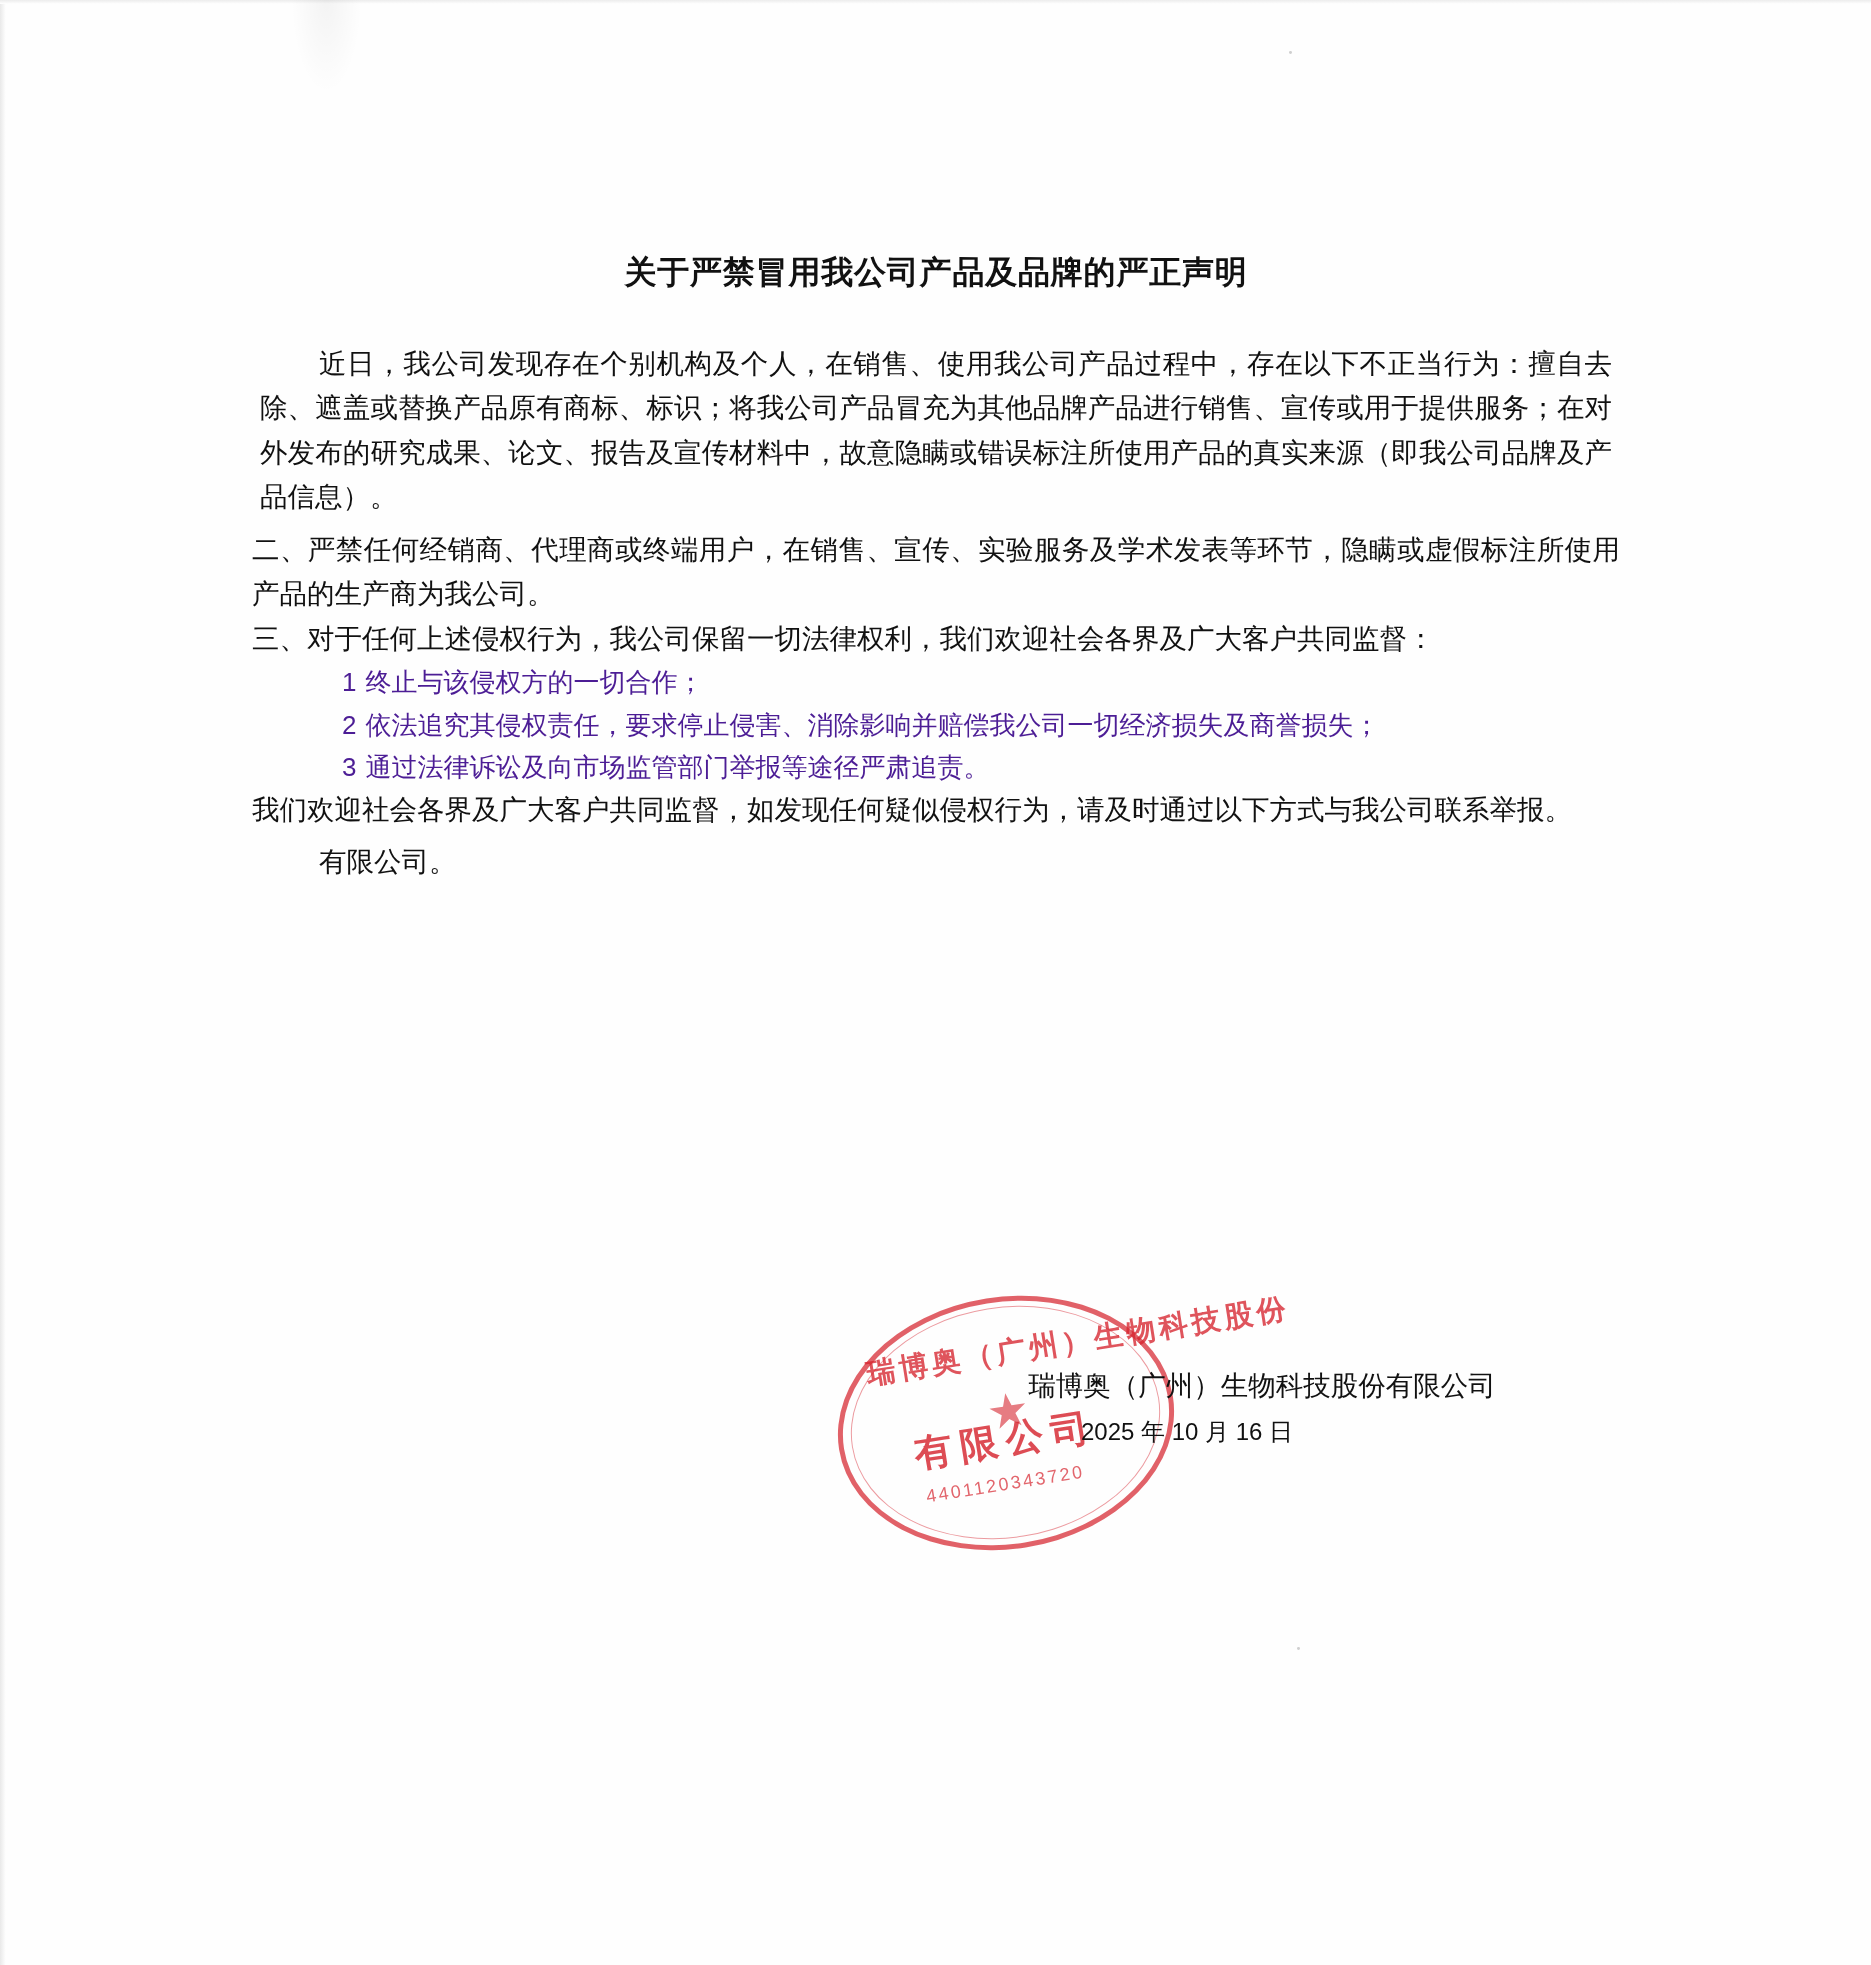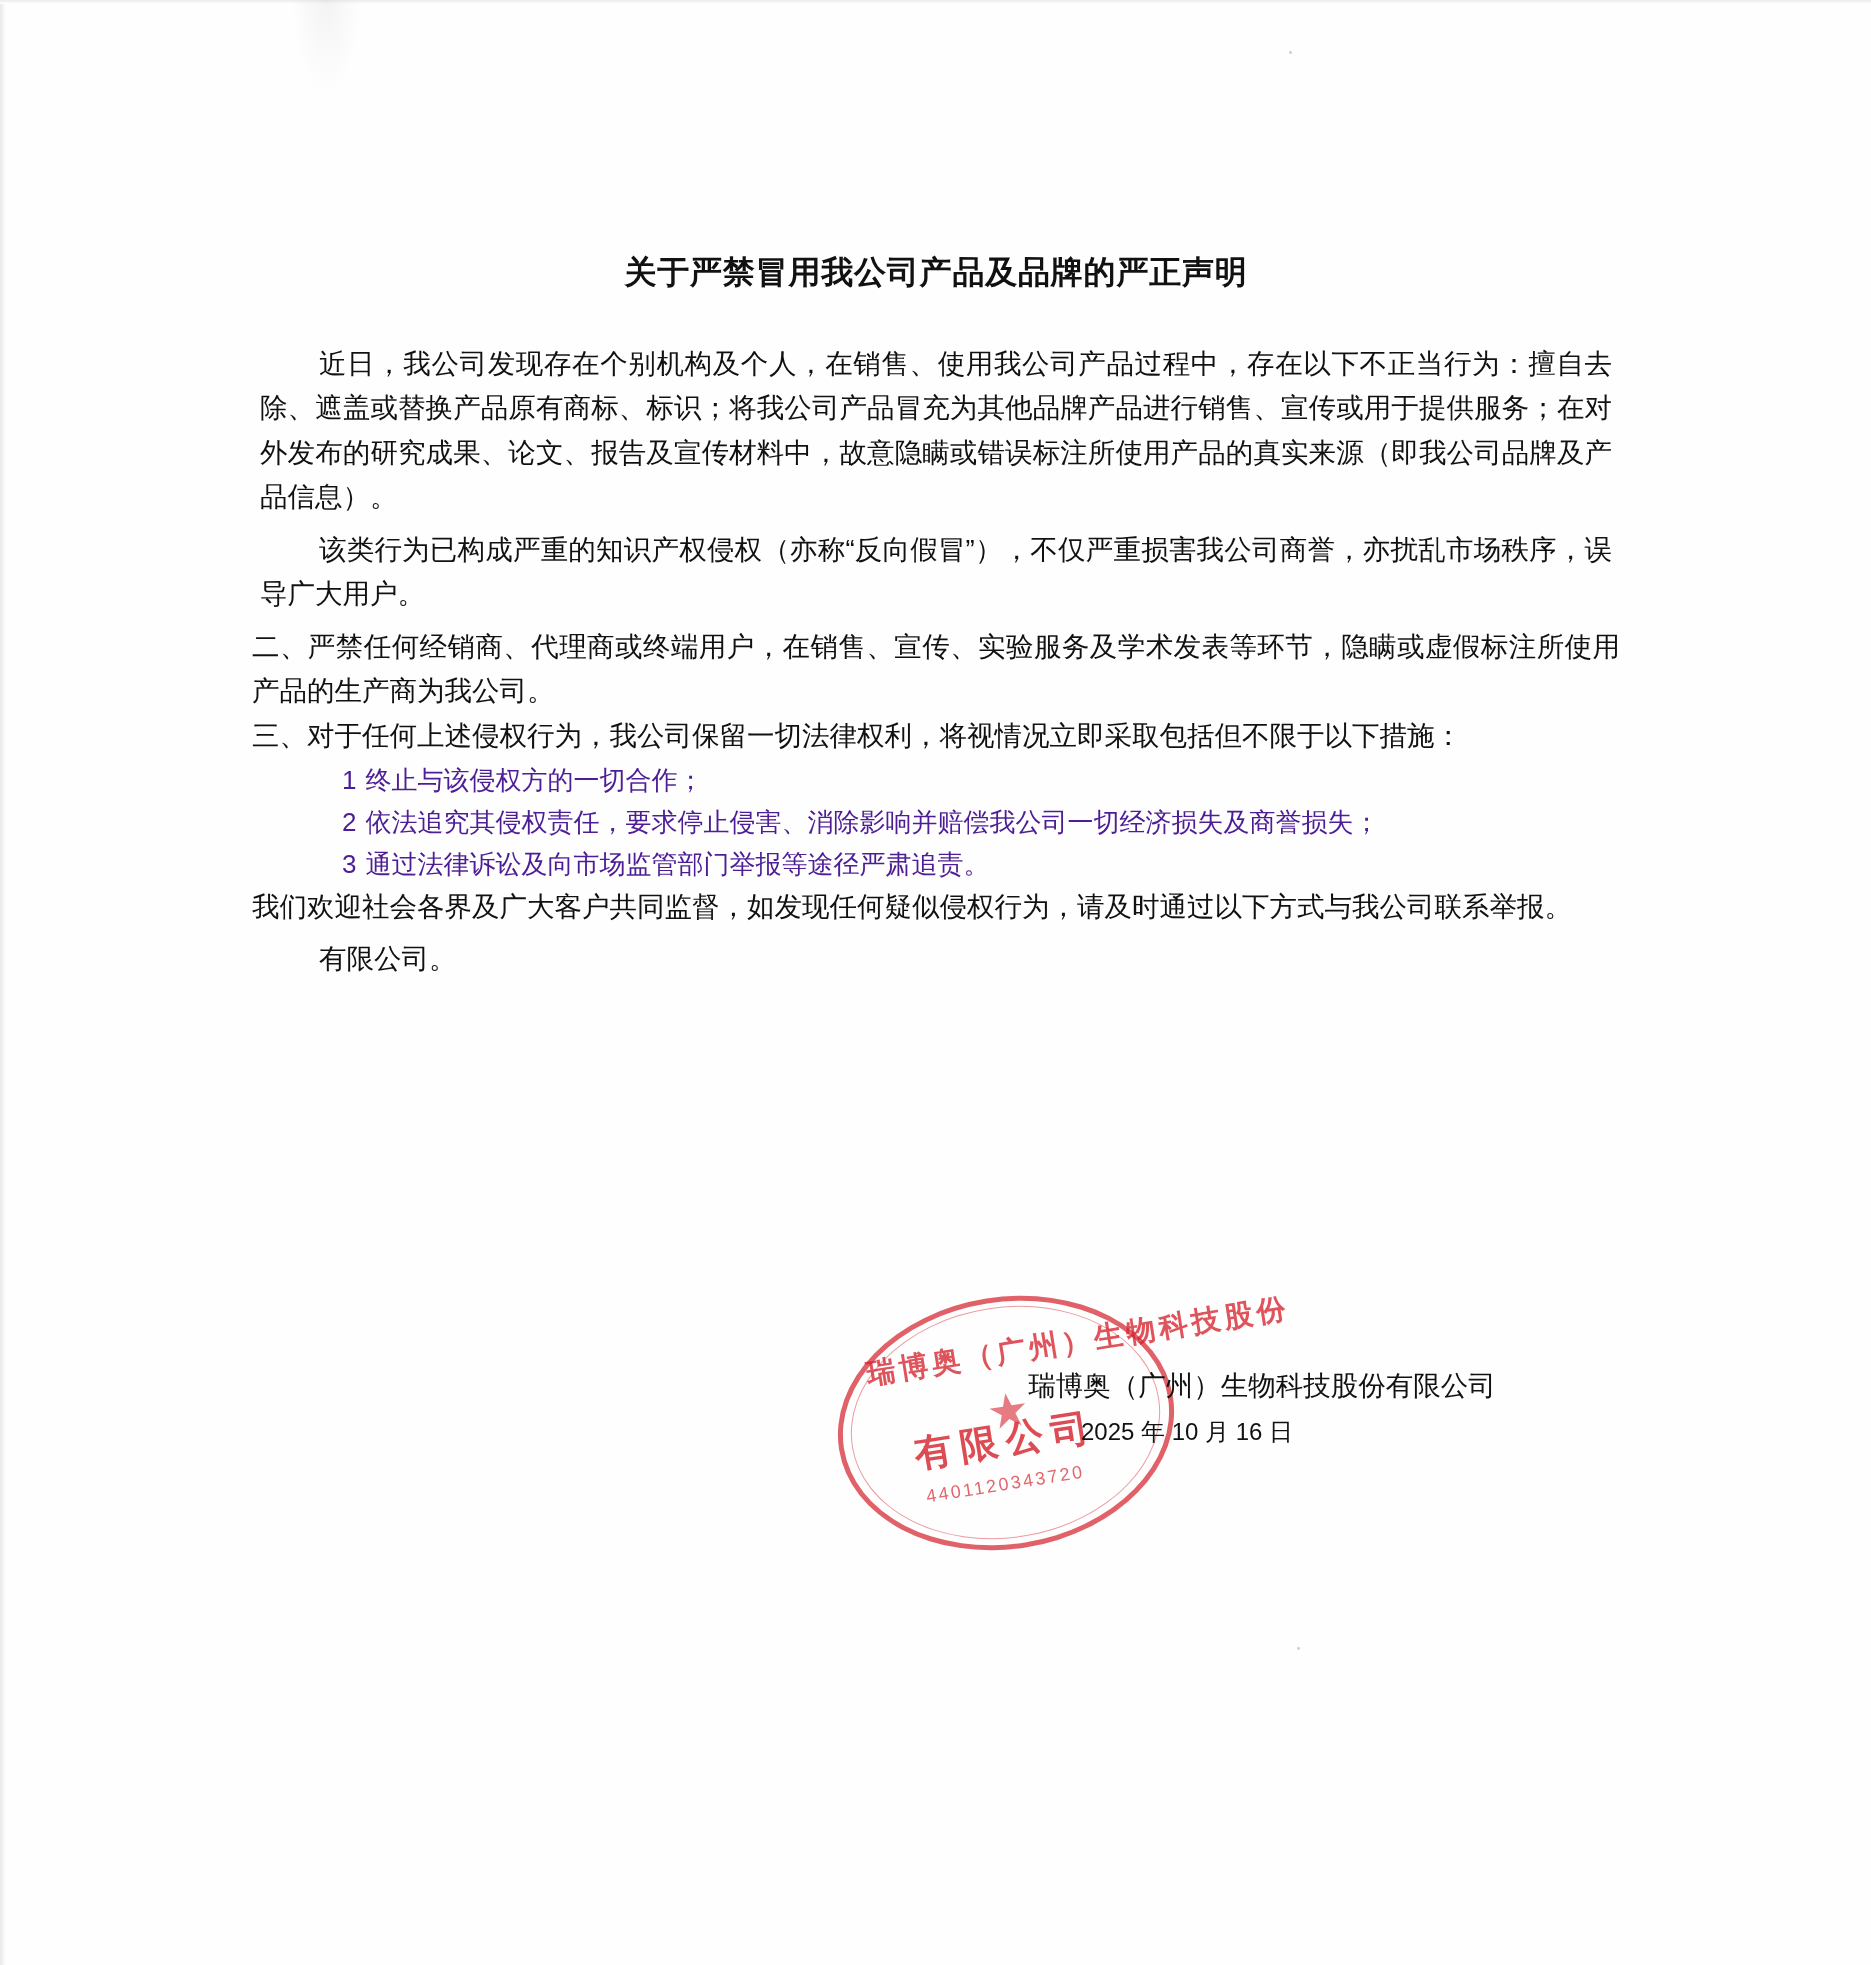--- a/index.html
+++ b/index.html
@@ -193,24 +193,23 @@
   <div class="scan-edge-top"></div>
   <div class="scan-smudge"></div>
   <div class="scan-dot" style="left:1289px; top:51px;"></div>
   <div class="scan-dot" style="left:1297px; top:1647px;"></div>
 
   <div class="content">
 
     <h1 class="doc-title">关于严禁冒用我公司产品及品牌的严正声明</h1>
 
     <p class="para indent">近日，我公司发现存在个别机构及个人，在销售、使用我公司产品过程中，存在以下不正当行为：擅自去除、遮盖或替换产品原有商标、标识；将我公司产品冒充为其他品牌产品进行销售、宣传或用于提供服务；在对外发布的研究成果、论文、报告及宣传材料中，故意隐瞒或错误标注所使用产品的真实来源（即我公司品牌及产品信息）。</p>
-    <p class="para indent">该类行为已构成严重的知识产权侵权（亦称“反向假冒”），不仅严重损害我公司商誉，亦扰乱市场秩序，误导广大用户。</p>
 
     <p class="para hang">二、严禁任何经销商、代理商或终端用户，在销售、宣传、实验服务及学术发表等环节，隐瞒或虚假标注所使用产品的生产商为我公司。</p>
-    <p class="para hang">三、对于任何上述侵权行为，我公司保留一切法律权利，将视情况立即采取包括但不限于以下措施：</p>
+    <p class="para hang">三、对于任何上述侵权行为，我公司保留一切法律权利，我们欢迎社会各界及广大客户共同监督：</p>
 
     <p class="sub-item">
       <span class="sub-num">1</span><span>终止与该侵权方的一切合作；</span>
     </p>
     <p class="sub-item">
       <span class="sub-num">2</span><span>依法追究其侵权责任，要求停止侵害、消除影响并赔偿我公司一切经济损失及商誉损失；</span>
     </p>
     <p class="sub-item">
       <span class="sub-num">3</span><span>通过法律诉讼及向市场监管部门举报等途径严肃追责。</span>
     </p>

